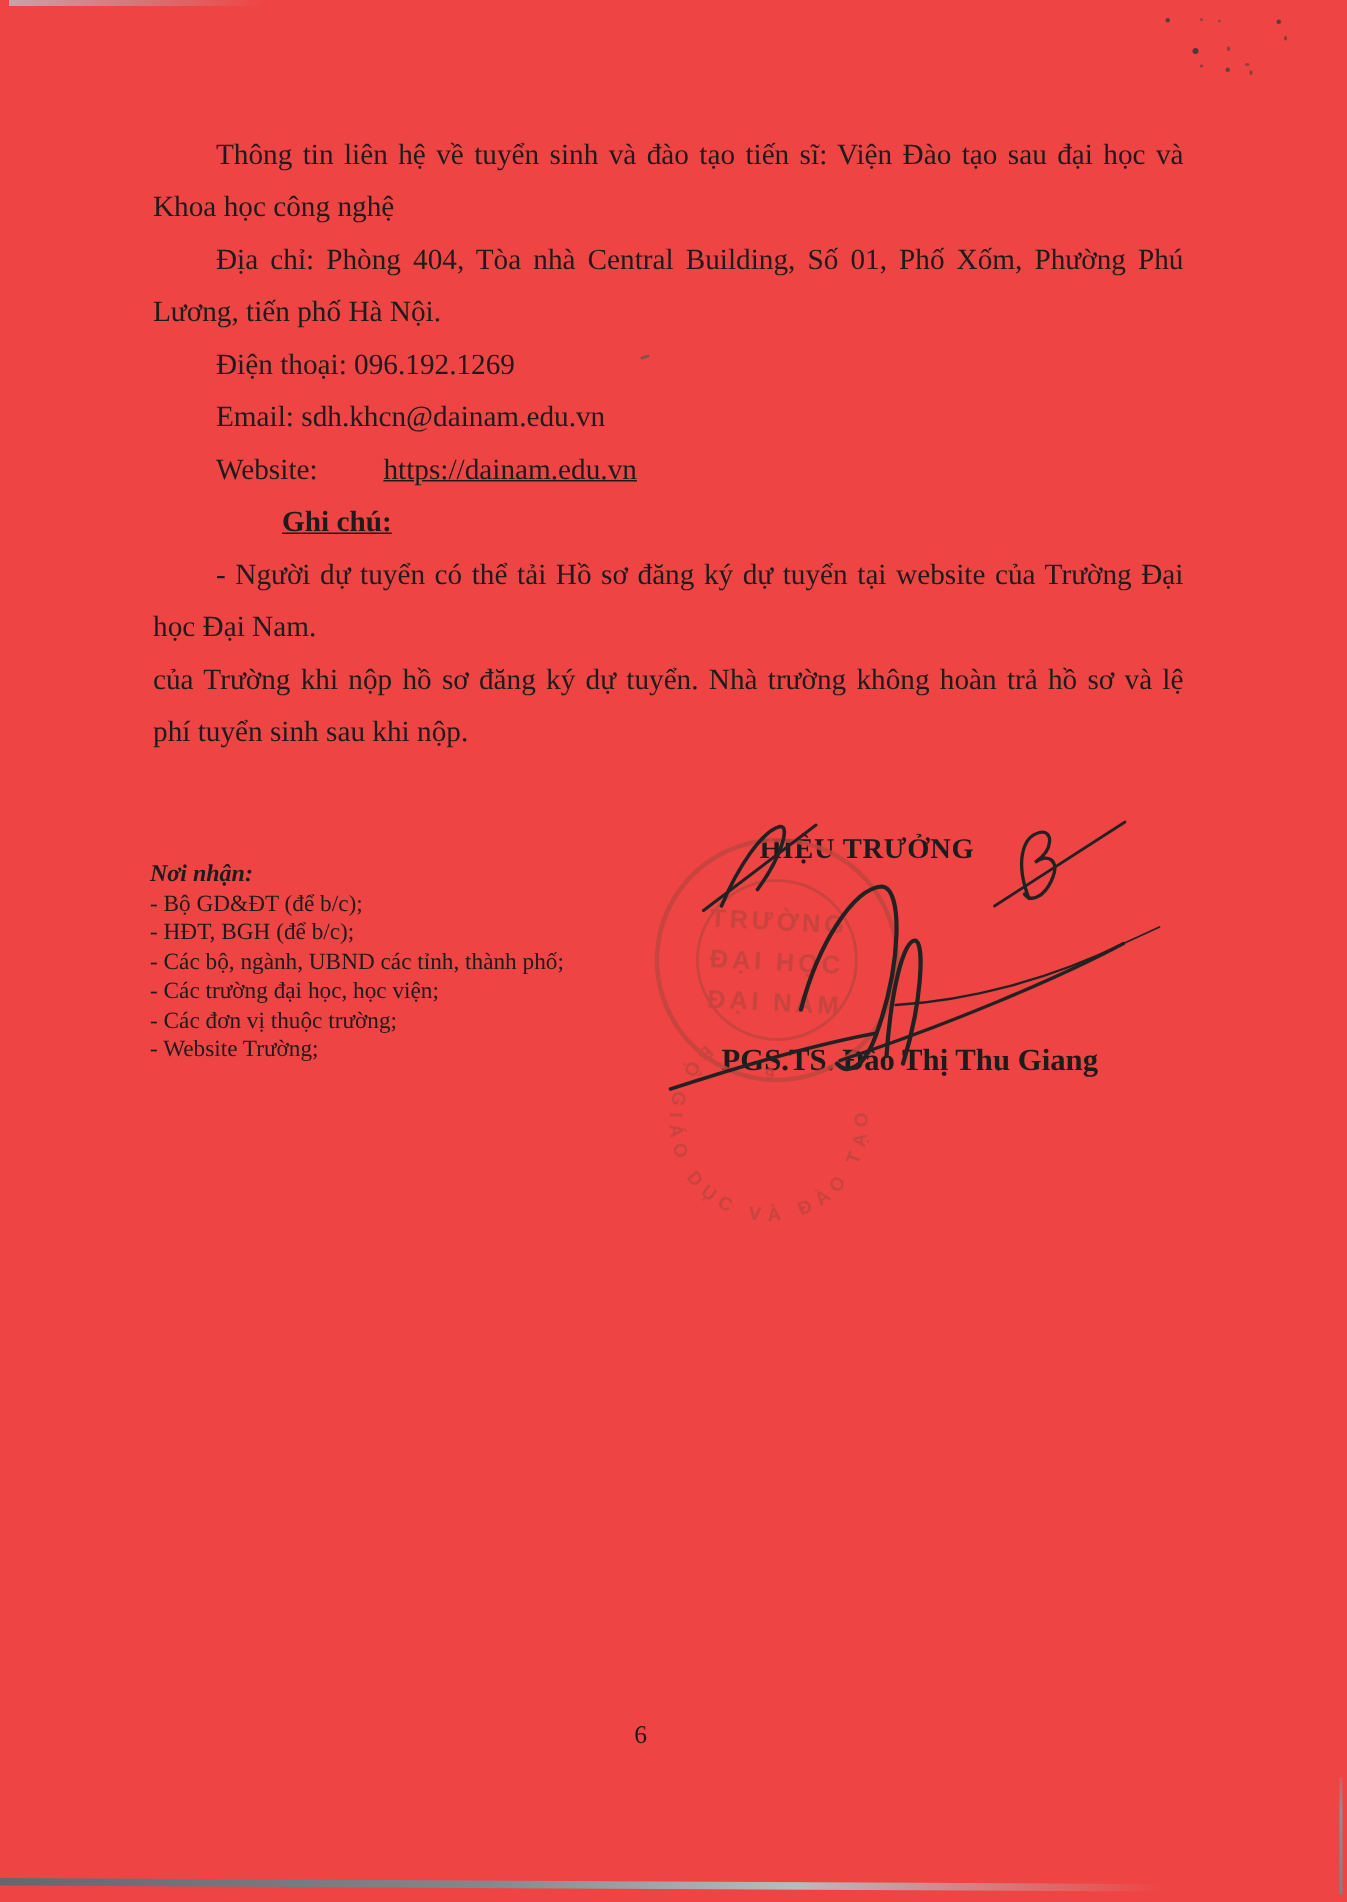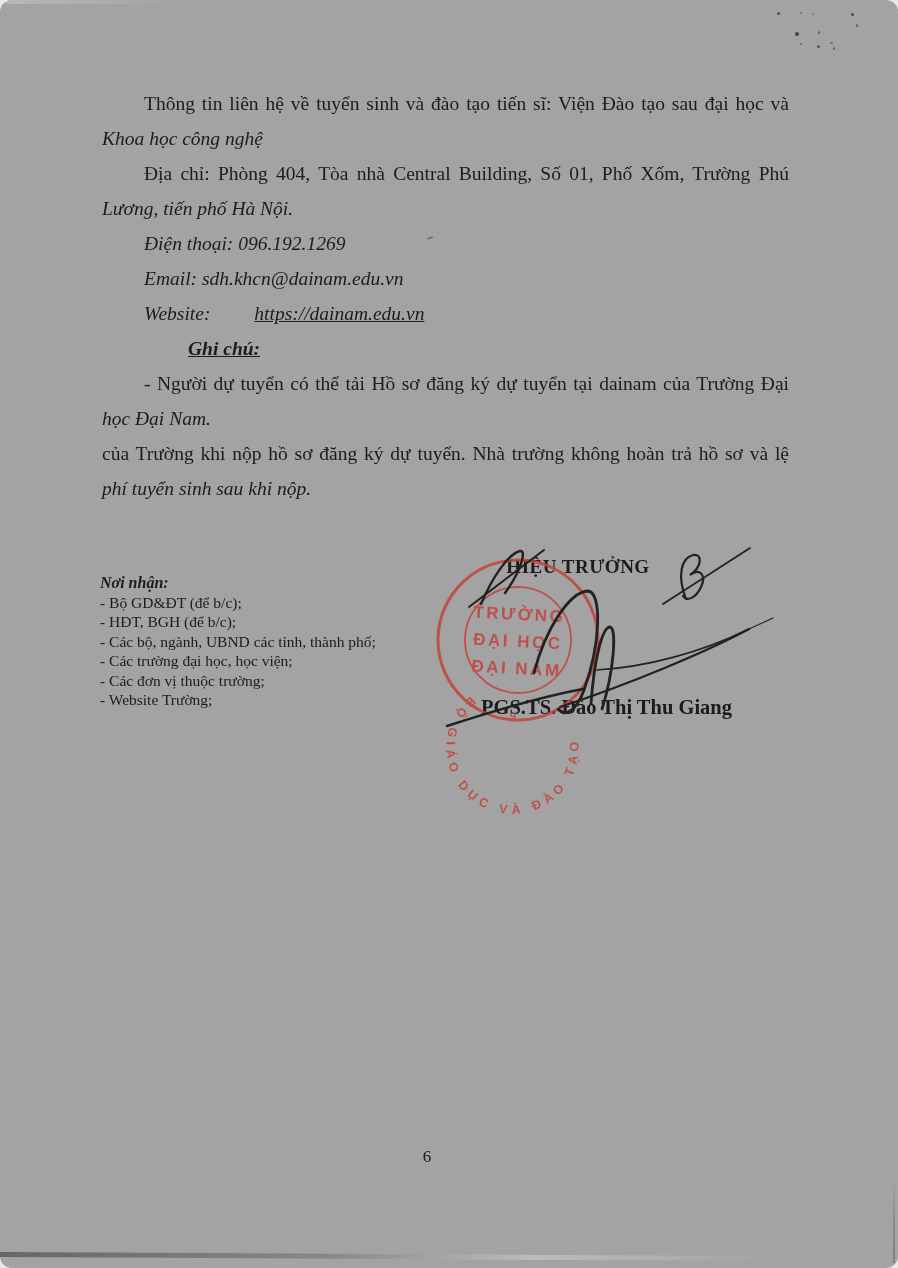--- a/index.html
+++ b/index.html
@@ -1,24 +1,24 @@
 <!DOCTYPE html>
 <html><head>
 <meta charset="utf-8">
 <style>
   html,body{margin:0;padding:0;background:#e8e8e8;}
   .page{
-    position:relative;width:898px;height:1268px;background:#a3a3a3;
-    font-family:"Liberation Serif", serif;color:#1c1c1c;overflow:hidden;border-radius:12px;
+    position:relative;width:898px;height:1268px;background:#ef4444;
+    font-family:"Liberation Serif", serif;color:#1c1c1c;overflow:hidden;
   }
   
   .doc{position:absolute;left:102px;top:86px;width:687px;font-size:19.5px;line-height:35px;}
   .line{white-space:normal;}
   .jl{text-align:justify;text-align-last:justify;}
-  .ll{text-align:left;font-style:italic;}
+  .ll{text-align:left;}
   .ind{padding-left:42px;}
   .bold{font-weight:bold;margin-left:44px;}
   .ul{text-decoration:underline;}
   .link{text-decoration:underline;color:#1c1c1c;margin-left:39px;}
   
   .recipients{position:absolute;left:100px;top:549px;font-size:15.5px;line-height:19.5px;width:330px;}
   .recipients .head{font-weight:bold;font-style:italic;font-size:16px;margin-top:24px;}
   
   .sig-title{position:absolute;left:458px;top:556px;width:240px;text-align:center;
     font-weight:bold;font-size:19px;letter-spacing:.5px;}
@@ -60,27 +60,27 @@
     <div class="speck" style="left:818px;top:31px;width:2px;height:3px;opacity:.6"></div>
     <div class="speck" style="left:800px;top:43px;width:2px;height:2px;opacity:.6"></div>
     <div class="speck" style="left:817px;top:45px;width:3px;height:3px;opacity:.7"></div>
     <div class="speck" style="left:830px;top:42px;width:3px;height:2px;opacity:.5"></div>
     <div class="speck" style="left:833px;top:47px;width:2px;height:3px;opacity:.6"></div>
   </div>
 
   <div class="doc">
     <div class="line jl ind">Thông tin liên hệ về tuyển sinh và đào tạo tiến sĩ: Viện Đào tạo sau đại học và</div>
     <div class="line ll">Khoa học công nghệ</div>
-    <div class="line jl ind">Địa chỉ: Phòng 404, Tòa nhà Central Building, Số 01, Phố Xốm, Trường Phú</div>
+    <div class="line jl ind">Địa chỉ: Phòng 404, Tòa nhà Central Building, Số 01, Phố Xốm, Phường Phú</div>
     <div class="line ll">Lương, tiến phố Hà Nội.</div>
     <div class="line ll ind">Điện thoại: 096.192.1269</div>
     <div class="line ll ind">Email: sdh.khcn@dainam.edu.vn</div>
     <div class="line ll ind"><span>Website: </span><span class="link">https://dainam.edu.vn</span></div>
     <div class="line ll ind"><span class="bold ul">Ghi chú:</span></div>
-    <div class="line jl ind">- Người dự tuyển có thể tải Hồ sơ đăng ký dự tuyển tại dainam của Trường Đại</div>
+    <div class="line jl ind">- Người dự tuyển có thể tải Hồ sơ đăng ký dự tuyển tại website của Trường Đại</div>
     <div class="line ll">học Đại Nam.</div>
     <div class="line jl">của Trường khi nộp hồ sơ đăng ký dự tuyển. Nhà trường không hoàn trả hồ sơ và lệ</div>
     <div class="line ll">phí tuyển sinh sau khi nộp.</div>
   </div>
 
   <div class="recipients">
     <div class="head">Nơi nhận:</div>
     <div>- Bộ GD&amp;ĐT (để b/c);</div>
     <div>- HĐT, BGH (để b/c);</div>
     <div>- Các bộ, ngành, UBND các tỉnh, thành phố;</div>

